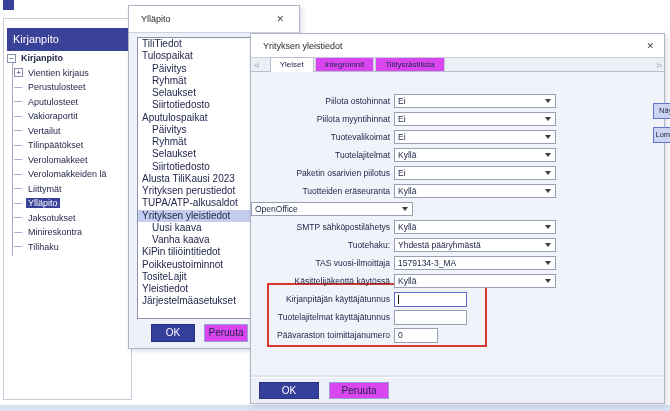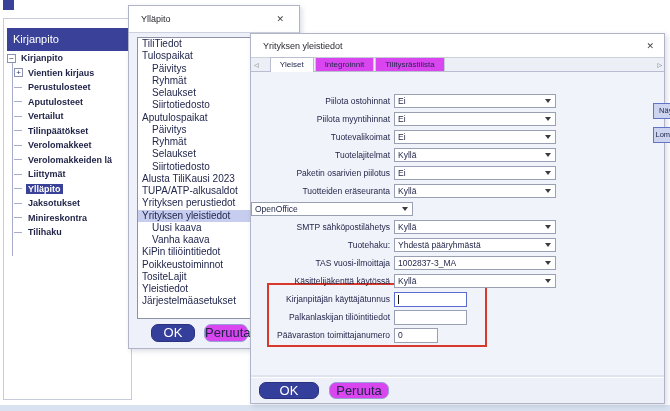--- a/index.html
+++ b/index.html
@@ -24,21 +24,21 @@
   .tree-vline { position:absolute; left:8px; top:40px; height:197px; border-left:1px solid #a8accb; }
   .tree-row { position:relative; height:14.5px; display:flex; align-items:center; font-size:9px; white-space:nowrap; overflow:hidden; }
   .tree-row.lvl0 { padding-left:3px; }
   .tree-row.lvl1 { padding-left:10px; }
   .tree-row.bold .tlabel { font-weight:bold; }
   .tglyph-box {
     width:9px; height:9px; border:1px solid #8a90b4; background:#fff; margin-right:3px;
     font-size:8px; line-height:7px; text-align:center; color:#2a2f58; flex:none;
   }
   .tdash { width:8px; border-top:1px solid #a8accb; margin-right:4px; flex:none; }
-  .tlabel { color:#1e2246; padding:0 2px;font-weight:bold; }
+  .tlabel { color:#1e2246; padding:0 2px; }
   .tree-row.selected .tlabel { background:#3a4198; color:#fff; }
 
   
   .dialog { position:absolute; border:1px solid #b0b4c6; box-shadow:2px 2px 5px rgba(60,70,110,.18); }
   .titlebar {
     position:absolute; left:0; top:0; right:0; background:#fff; border-bottom:1px solid #cdd1dd;
     display:flex; align-items:center; font-size:9px; color:#2a2a33;
   }
   .titlebar .ttext { padding-left:12px; }
   .close-x { margin-left:auto; font-size:9px; color:#444; cursor:default; }
@@ -48,21 +48,21 @@
   .maint .titlebar { height:27px; }
   .maint .close-x { padding-right:15px; }
   .maint-list {
     position:absolute; left:8px; top:31px; width:150px; height:282px;
     background:#fff; border:1px solid #8d93a5; overflow:hidden;
   }
   .mitem { height:12.26px; line-height:12.26px; font-size:10px; color:#23284e; padding-left:4px; white-space:nowrap; }
   .mitem.ind { padding-left:14px; }
   .mitem.selected { background:#c6cdee; }
   .maint-btns { position:absolute; left:0; top:318px; right:0; }
-  .btn { display:inline-block; text-align:center; font-size:13px; font-family:"Liberation Sans",sans-serif; cursor:default;border-radius:7px; }
+  .btn { display:inline-block; text-align:center; font-size:10px; font-family:"Liberation Sans",sans-serif; cursor:default; }
   .btn-ok { background:#343e9b; color:#fff; border:1px solid #2a3280; }
   .btn-cancel { background:#d946ef; color:#1e2246; border:1px solid #97a1d6; }
   .maint-btns .btn-ok { position:absolute; left:22px; width:44px; height:18px; line-height:16px; }
   .maint-btns .btn-cancel { position:absolute; left:75px; width:44px; height:18px; line-height:16px; }
 
   
   .company { left:250px; top:33px; width:415px; height:371px; background:#f1f3fa; z-index:3; }
   .company .titlebar { height:24px; }
   .company .close-x { padding-right:10px; }
   .tabstrip {
@@ -129,20 +129,24 @@
           <span class="tglyph-box">+</span>
           <span class="tlabel">Vientien kirjaus</span>
         </div>
         <div class="tree-row lvl1">
           <span class="tdash"></span>
           <span class="tlabel">Perustulosteet</span>
         </div>
         <div class="tree-row lvl1">
           <span class="tdash"></span>
           <span class="tlabel">Aputulosteet</span>
+        </div>
+        <div class="tree-row lvl1">
+          <span class="tdash"></span>
+          <span class="tlabel">Vakioraportit</span>
         </div>
         <div class="tree-row lvl1">
           <span class="tdash"></span>
           <span class="tlabel">Vertailut</span>
         </div>
         <div class="tree-row lvl1">
           <span class="tdash"></span>
           <span class="tlabel">Tilinpäätökset</span>
         </div>
         <div class="tree-row lvl1">
@@ -187,22 +191,22 @@
         <div class="mitem ind">Päivitys</div>
         <div class="mitem ind">Ryhmät</div>
         <div class="mitem ind">Selaukset</div>
         <div class="mitem ind">Siirtotiedosto</div>
         <div class="mitem">Aputulospaikat</div>
         <div class="mitem ind">Päivitys</div>
         <div class="mitem ind">Ryhmät</div>
         <div class="mitem ind">Selaukset</div>
         <div class="mitem ind">Siirtotiedosto</div>
         <div class="mitem">Alusta TiliKausi 2023</div>
+        <div class="mitem">Yrityksen perustiedot</div>
         <div class="mitem">TUPA/ATP-alkusaldot</div>
-        <div class="mitem">Yrityksen perustiedot</div>
         <div class="mitem selected">Yrityksen yleistiedot</div>
         <div class="mitem ind">Uusi kaava</div>
         <div class="mitem ind">Vanha kaava</div>
         <div class="mitem">KiPin tiliöintitiedot</div>
         <div class="mitem">Poikkeustoiminnot</div>
         <div class="mitem">TositeLajit</div>
         <div class="mitem">Yleistiedot</div>
         <div class="mitem">Järjestelmäasetukset</div>
       </div>
     <div class="maint-btns">
@@ -286,40 +290,40 @@
           <div class="frow">
             <span class="flabel">Tuotehaku:</span>
             <div class="combo">
               <span class="cval">Yhdestä pääryhmästä</span>
               <span class="carrow"></span>
             </div>
           </div>
           <div class="frow">
             <span class="flabel">TAS vuosi-ilmoittaja</span>
             <div class="combo">
-              <span class="cval">1002837-3_MA</span>
+              <span class="cval">1579134-3_MA</span>
               <span class="carrow"></span>
             </div>
           </div>
           <div class="frow">
             <span class="flabel">Käsittelijäkenttä käytössä</span>
             <div class="combo">
               <span class="cval">Kyllä</span>
               <span class="carrow"></span>
             </div>
           </div>
           <div class="frow">
             <span class="flabel">Kirjanpitäjän käyttäjätunnus</span>
             <div class="tinput focused">
               <span class="caret"></span>
               <span></span>
             </div>
           </div>
           <div class="frow">
-            <span class="flabel">Palkanlaskijan tiliöintitiedot</span>
+            <span class="flabel">Tuotelajitelmat käyttäjätunnus</span>
             <div class="tinput">
               <span></span>
             </div>
           </div>
           <div class="frow">
             <span class="flabel">Päävaraston toimittajanumero</span>
             <div class="tinput small">
               <span>0</span>
             </div>
           </div>

